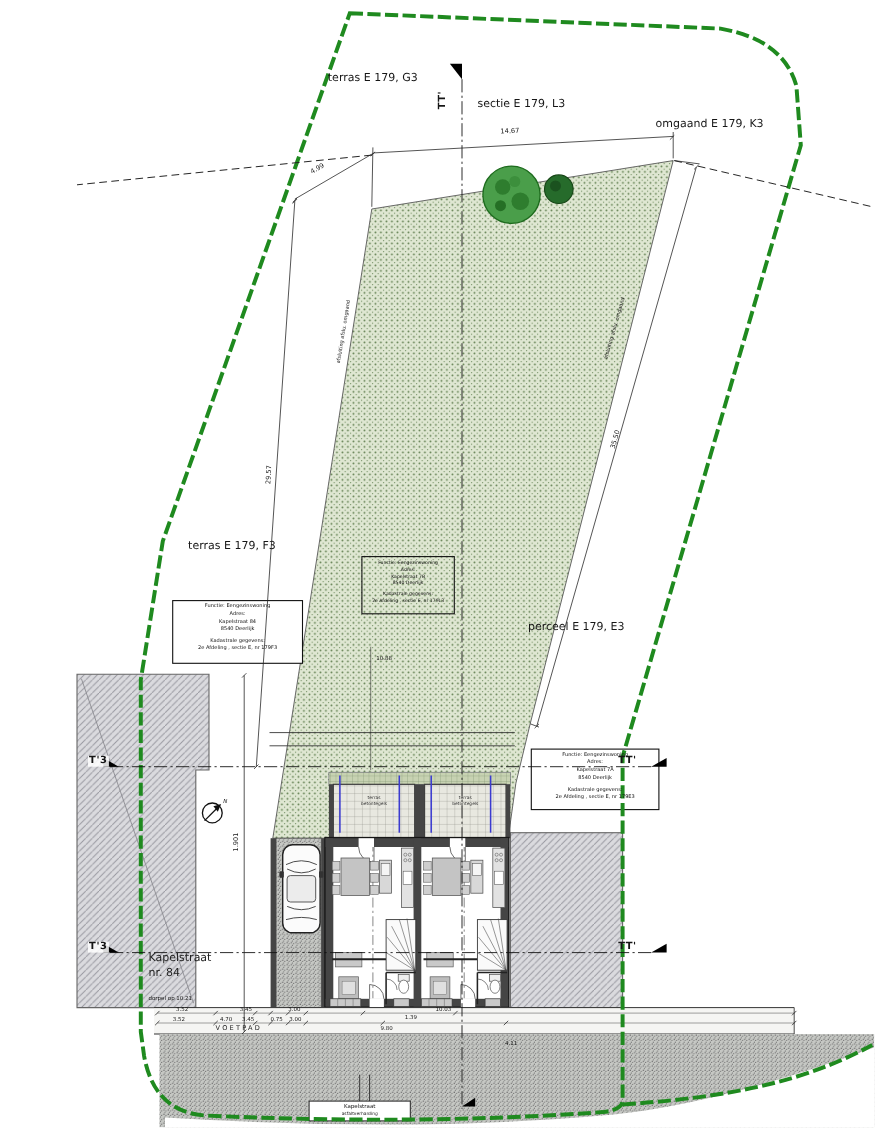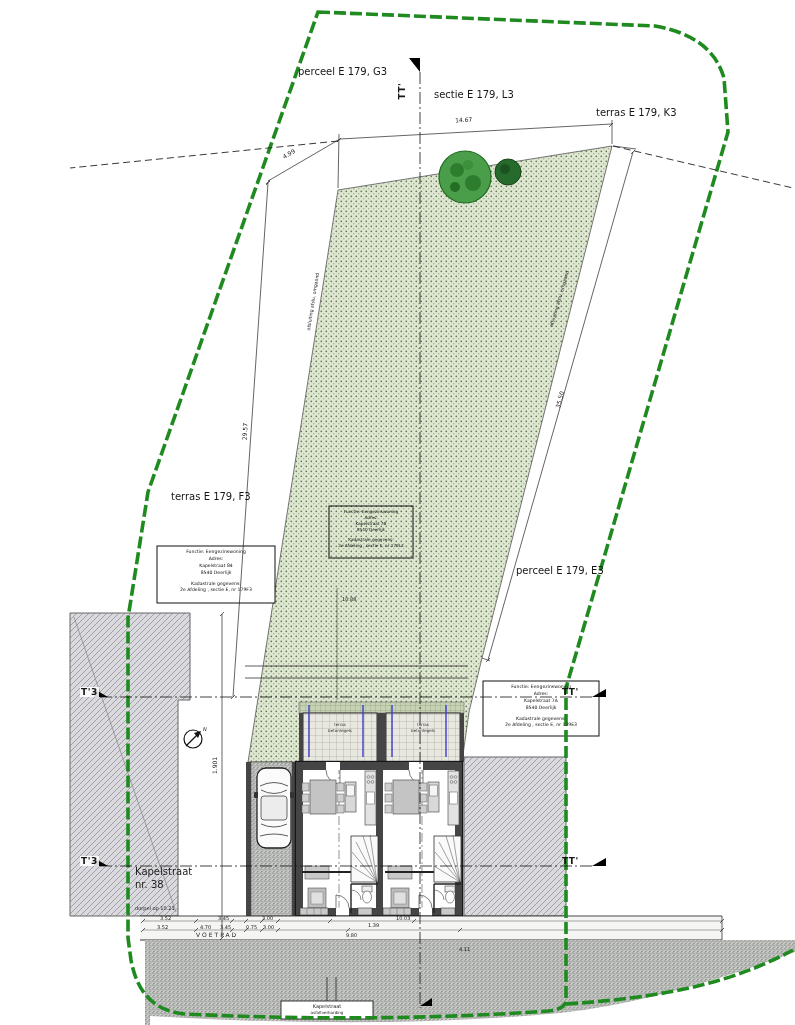--- a/index.html
+++ b/index.html
@@ -222,25 +222,25 @@
     <line x1="337" y1="588" x2="337" y2="700" stroke-width="0.5"></line>
   </g>
 
   <g>
     <circle cx="193" cy="739" r="9" fill="none" stroke="#111" stroke-width="1.2"></circle>
     <line x1="186" y1="746" x2="200" y2="732" stroke="#111" stroke-width="1.2"></line>
     <polygon points="201,731 194,733 198,738" fill="#111"></polygon>
   </g>
 </svg>
 
-<div class="lbl p" style="left:298px;top:66px">perceel E 179, G3</div>
+<div class="lbl p" style="left:298px;top:66px">terras E 179, G3</div>
 <div class="lbl p" style="left:434px;top:89px">sectie E 179, L3</div>
-<div class="lbl p" style="left:596px;top:107px">terras E 179, K3</div>
+<div class="lbl p" style="left:596px;top:107px">omgaand E 179, K3</div>
 <div class="lbl p" style="left:171px;top:491px">terras E 179, F3</div>
-<div class="lbl p" style="left:516px;top:565px">perceel E 179, E3</div>
+<div class="lbl p" style="left:480px;top:565px">perceel E 179, E3</div>
 
 <div class="lbl sec" style="left:394px;top:86px;transform:rotate(-90deg)">TT'</div>
 <div class="lbl sec" style="left:562px;top:687px">TT'</div>
 <div class="lbl sec" style="left:562px;top:856px">TT'</div>
 <div class="lbl sec bgw" style="left:80px;top:687px">T'3</div>
 <div class="lbl sec bgw" style="left:80px;top:856px">T'3</div>
 
 <div class="lbl d" style="left:455px;top:116px;transform:rotate(-3deg)">14.67</div>
 <div class="lbl d" style="left:282px;top:150px;transform:rotate(-30deg)">4.99</div>
 <div class="lbl d" style="left:236px;top:428px;transform:rotate(-87deg)">29.57</div>
@@ -271,21 +271,21 @@
   <div>Functie: Eengezinswoning</div>
   <div>Adres:</div>
   <div>Kapelstraat 7A</div>
   <div>8540 Deerlijk</div>
   <div class="gap">Kadastrale gegevens:</div>
   <div>2e Afdeling , sectie E, nr 179E3</div>
 </div>
 
 <div class="lbl house-name" style="left:135px;top:866px">
   <div>Kapelstraat</div>
-  <div>nr. 38</div>
+  <div>nr. 84</div>
 </div>
 <div class="lbl d5" style="left:135px;top:905px">dorpel op 10.21</div>
 
 <div class="lbl voet" style="left:196px;top:931px">VOETPAD</div>
 <div class="lbl d5" style="left:160px;top:914.5px">3.52</div>
 <div class="lbl d5" style="left:218px;top:914.5px">3.45</div>
 <div class="lbl d5" style="left:262px;top:914.5px">3.00</div>
 <div class="lbl d5" style="left:368px;top:922px">1.39</div>
 <div class="lbl d5" style="left:396px;top:914.5px">10.03</div>
 <div class="lbl d5" style="left:157px;top:923.5px">3.52</div>

